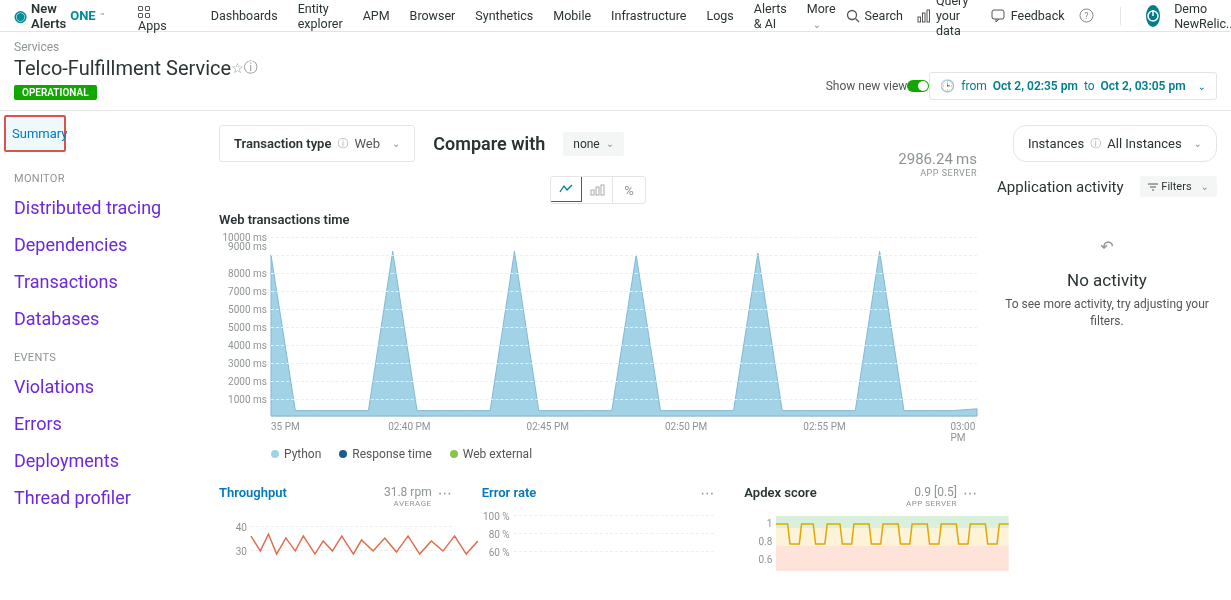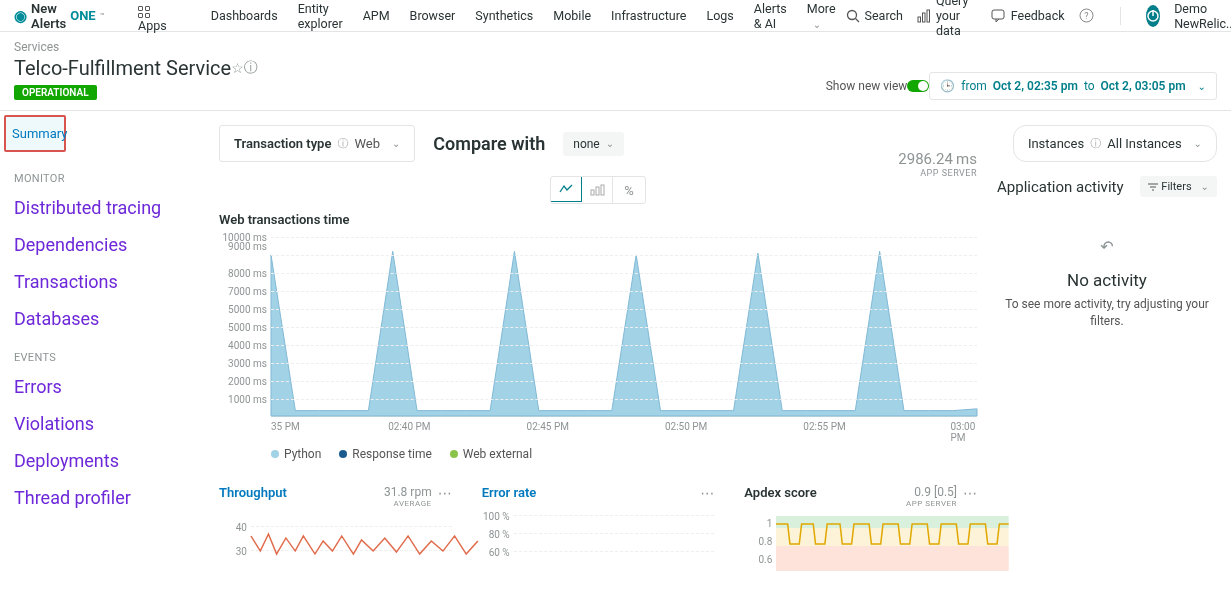--- a/index.html
+++ b/index.html
@@ -181,22 +181,22 @@
 
 <div class="body">
   <div class="sidebar">
     <div class="sidebar-tab active">Summary</div>
     <div class="section-label">MONITOR</div>
     <div class="nav-item">Distributed tracing</div>
     <div class="nav-item">Dependencies</div>
     <div class="nav-item">Transactions</div>
     <div class="nav-item">Databases</div>
     <div class="section-label">EVENTS</div>
+    <div class="nav-item">Violations</div>
     <div class="nav-item">Errors</div>
-    <div class="nav-item">Violations</div>
     <div class="nav-item">Deployments</div>
     <div class="nav-item">Thread profiler</div>
   </div>
 
   <div class="main">
     <div class="toolbar">
       <div class="select-pill">
         <span class="lbl">Transaction type</span>
         <span style="color:#aaa;font-size:11px">ⓘ</span>
         <span class="val">Web</span>

